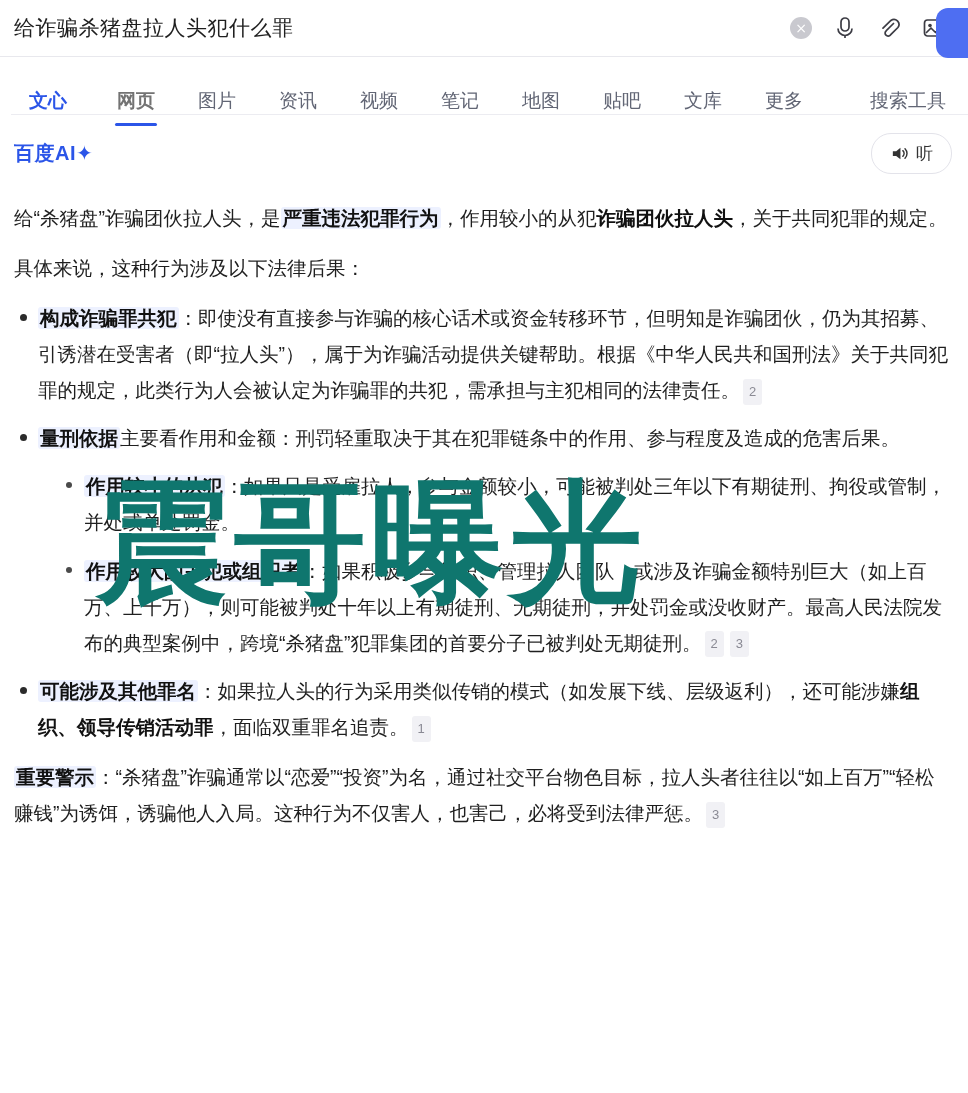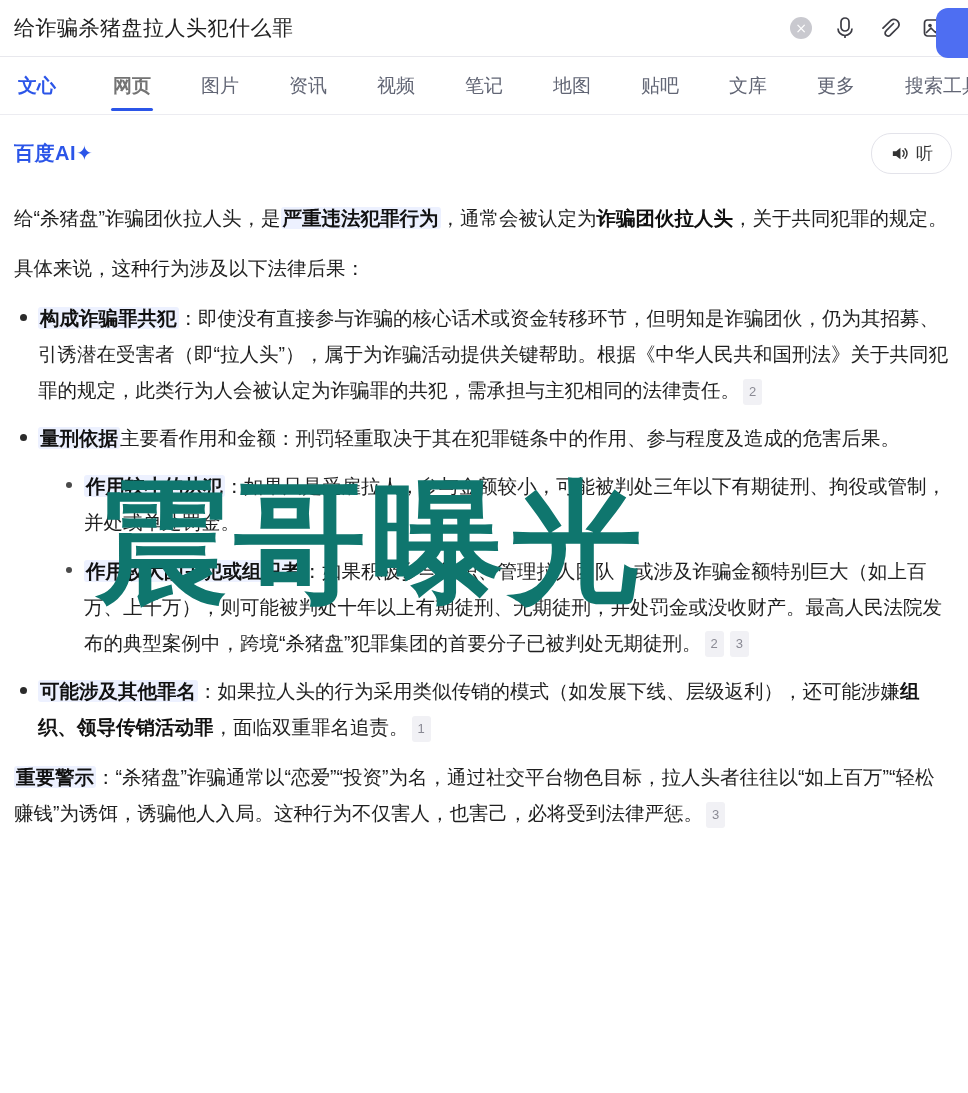--- a/index.html
+++ b/index.html
@@ -56,25 +56,26 @@
     top: 8px;
     width: 46px;
     height: 50px;
     background: #4e6ef2;
     border-radius: 12px;
   }
 
   
   .tabs {
     display: flex;
-    align-items: center;
+    align-items: flex-end;
     height: 58px;
     padding: 0 14px;
     border-bottom: 1px solid #ececf1;
-    gap: 16px;
+    gap: 9px;
+    margin-left: 11px;
   }
   .tab {
     font-size: 19px;
     color: #626675;
     padding: 0 17px;
     position: relative;
     white-space: nowrap;
   }
   .tab.brand { color: #2b55e8; font-weight: bold; padding-left: 4px; padding-right: 24px;}
   .tab.active {
@@ -230,21 +231,21 @@
           <path d="M15.8 5a7 7 0 0 1 0 10" fill="none" stroke="#333" stroke-width="1.5" stroke-linecap="round"></path>
         </svg>
       </span>
       <span>听</span>
     </div>
   </div>
 
   <div class="content">
 
     <div class="para">
-      <span>给“杀猪盘”诈骗团伙拉人头，是</span><strong class="hl">严重违法犯罪行为</strong><span>，通常会被认定为</span><strong>诈骗团伙拉人头</strong><span>，关于共同犯罪的规定。</span>
+      <span>给“杀猪盘”诈骗团伙拉人头，是</span><strong class="hl">严重违法犯罪行为</strong><span>，作用较小的从犯</span><strong>诈骗团伙拉人头</strong><span>，关于共同犯罪的规定。</span>
     </div>
 
     <div class="para">具体来说，这种行为涉及以下法律后果：</div>
 
     <ul>
       <li class="bullet">
         <strong class="hl">构成诈骗罪共犯</strong><span>：即使没有直接参与诈骗的核心话术或资金转移环节，但明知是诈骗团伙，仍为其招募、引诱潜在受害者（即“拉人头”），属于为诈骗活动提供关键帮助。根据《中华人民共和国刑法》关于共同犯罪的规定，此类行为人会被认定为诈骗罪的共犯，需承担与主犯相同的法律责任。</span><span class="ref">2</span>
       </li>
 
       <li class="bullet">

